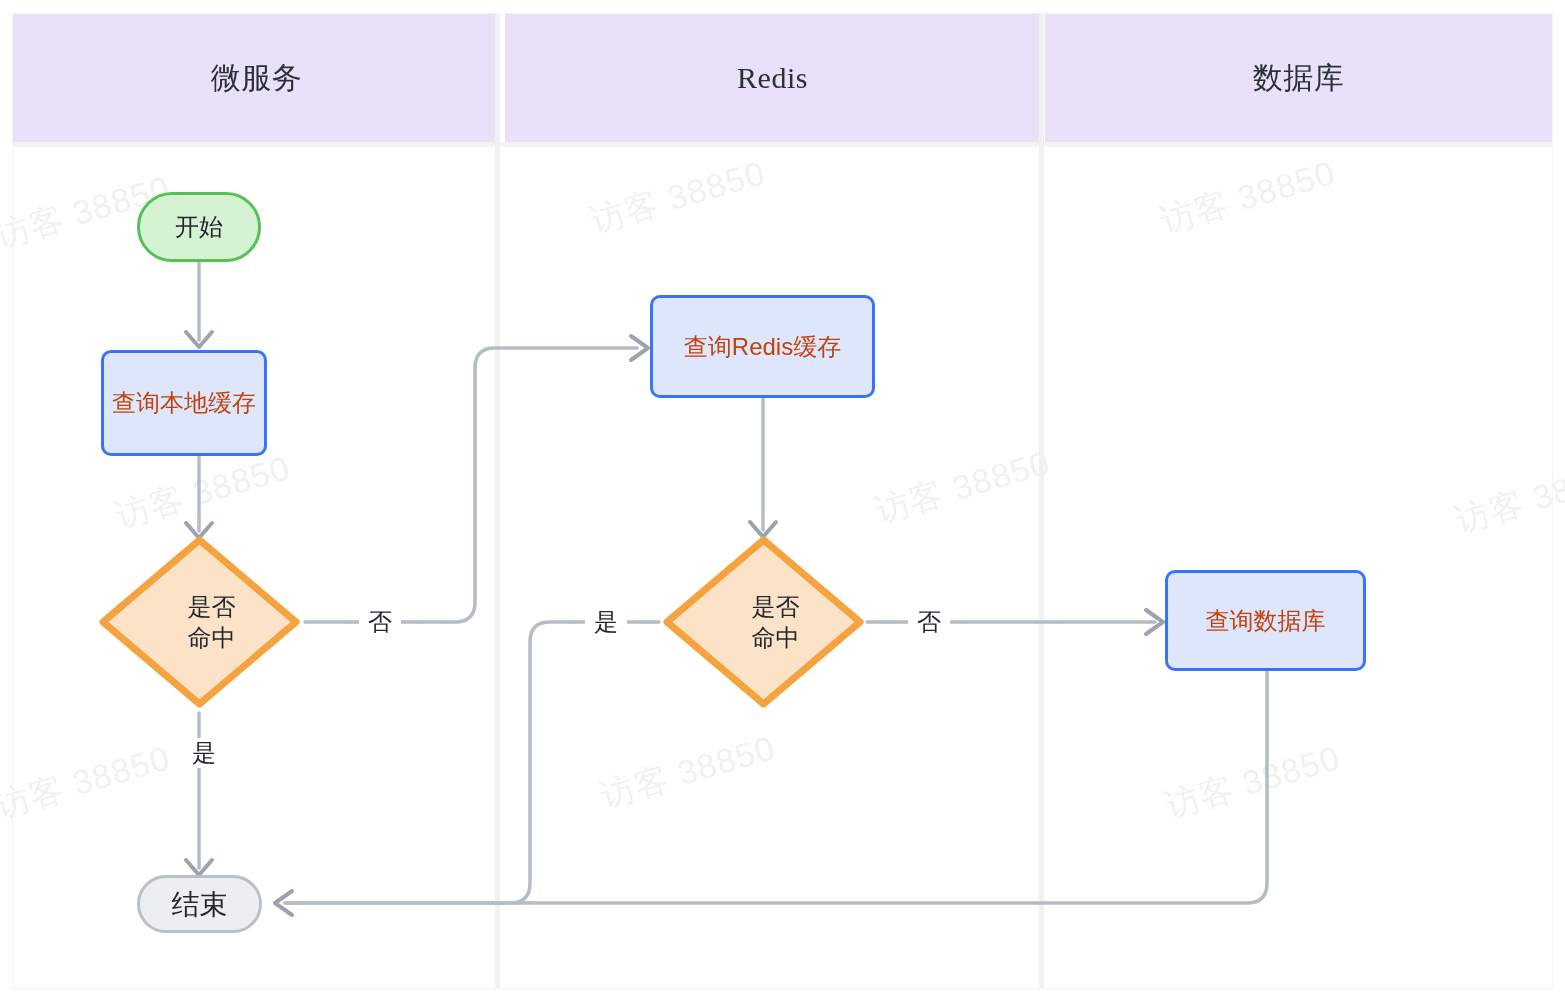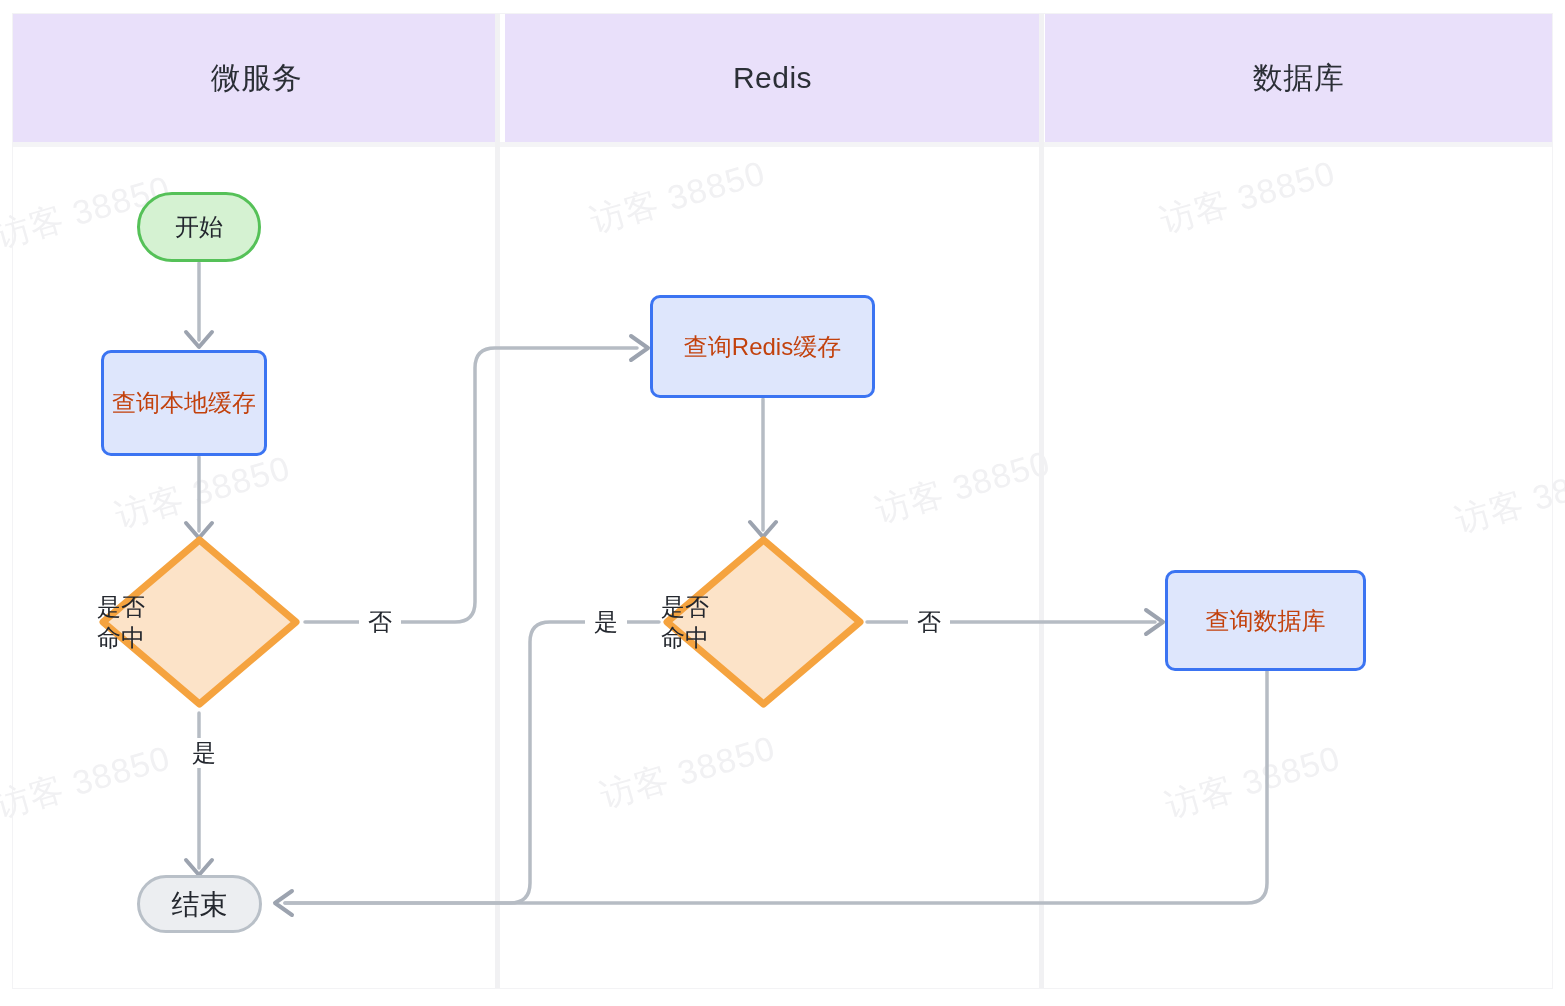--- a/index.html
+++ b/index.html
@@ -42,20 +42,21 @@
     display: flex;
     align-items: center;
     justify-content: center;
     box-sizing: border-box;
   }
   .lane-header-title {
     font-size: 30px;
     color: #2b2f36;
     letter-spacing: 0.5px;
     line-height: 1;
+    font-family: Liberation Serif, serif;
   }
   
   .lane-divider {
     position: absolute;
     top: 14px;
     width: 5px;
     height: 974px;
     background: #f1f1f3;
   }
   .header-underline {
@@ -125,24 +126,25 @@
   .node-decision-wrap {
     position: absolute;
   }
   .node-decision-shape {
     position: absolute;
     left: 0; top: 0;
     width: 100%; height: 100%;
   }
   .node-decision-label {
     position: absolute;
-    left: 0; top: 0;
+    left: 12px; top: 0;
     width: 100%; height: 100%;
     display: flex;
     flex-direction: column;
+    align-items: center;
     justify-content: center;
     color: #23272e;
     font-size: 24px;
     line-height: 1.3;
   }
   
   .edge-label {
     position: absolute;
     font-size: 24px;
     color: #23272e;

